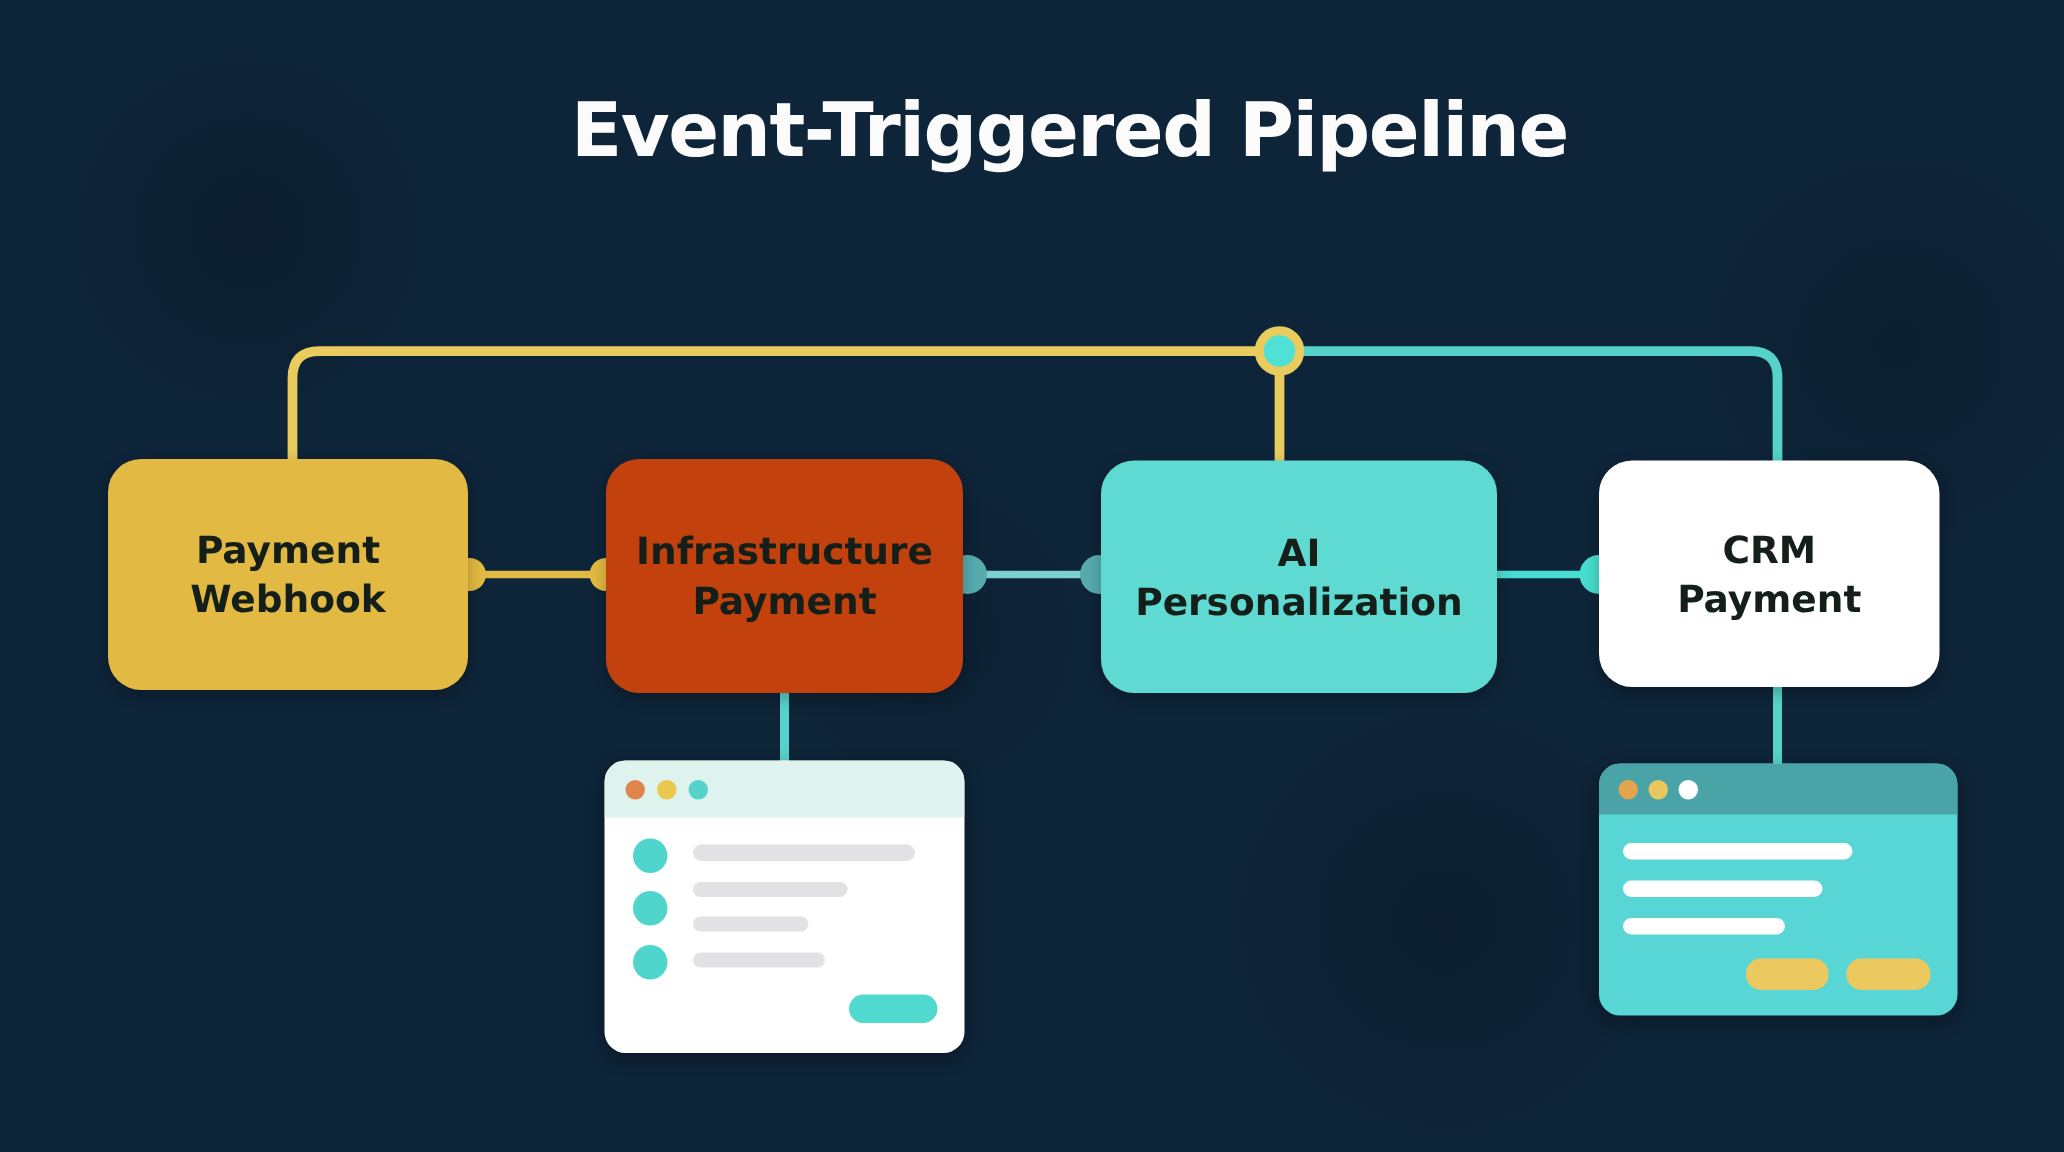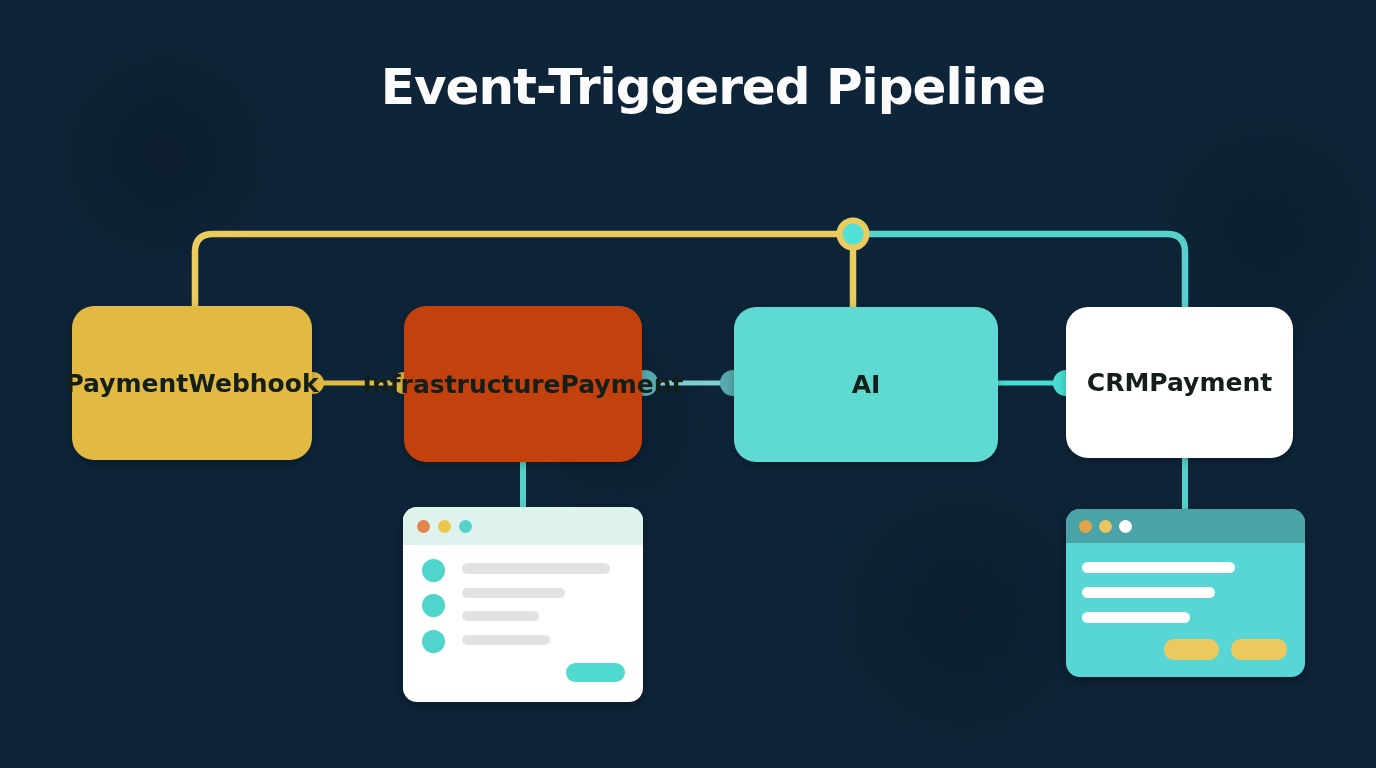--- a/index.html
+++ b/index.html
@@ -35,21 +35,21 @@
   svg.wires {
     position: absolute;
     top: 0;
     left: 0;
     width: 1376px;
     height: 768px;
   }
   .node {
     position: absolute;
     display: flex;
-    flex-direction: row;
+    flex-direction: column;
     align-items: center;
     justify-content: center;
     border-radius: 22px;
     font-weight: bold;
     font-size: 25px;
     line-height: 33px;
     text-align: center;
     color: #141f19;
     box-shadow: 0 3px 10px rgba(0,0,0,0.25);
   }
@@ -118,20 +118,21 @@
 <div class="node node-payment">
   <span>Payment</span>
   <span>Webhook</span>
 </div>
 <div class="node node-infrastructure">
   <span>Infrastructure</span>
   <span>Payment</span>
 </div>
 <div class="node node-ai">
   <span>AI</span>
+  <span>Personalization</span>
 </div>
 <div class="node node-crm">
   <span>CRM</span>
   <span>Payment</span>
 </div>
 
 <div class="card card-left">
   <div class="card-header">
     <span class="dot" style="background:#e0854e"></span>
     <span class="dot" style="background:#eac84e"></span>

